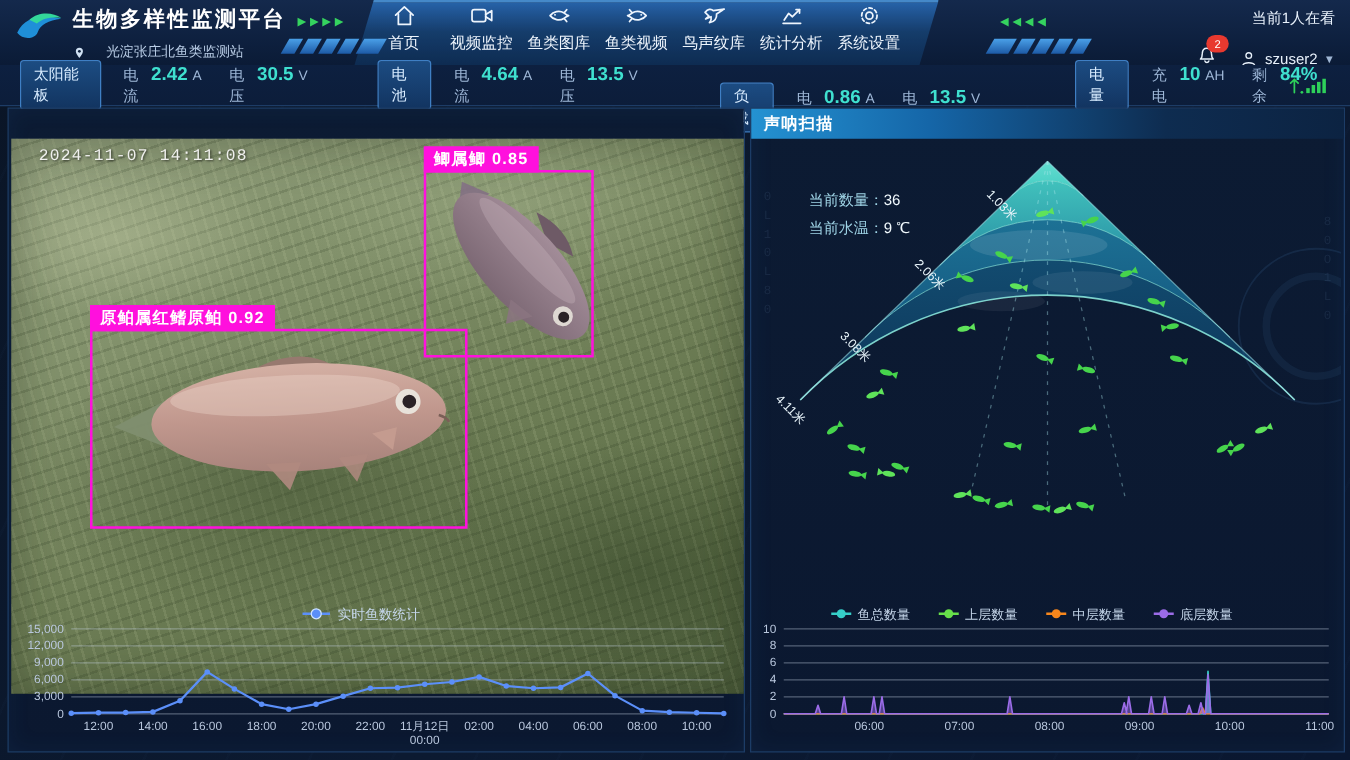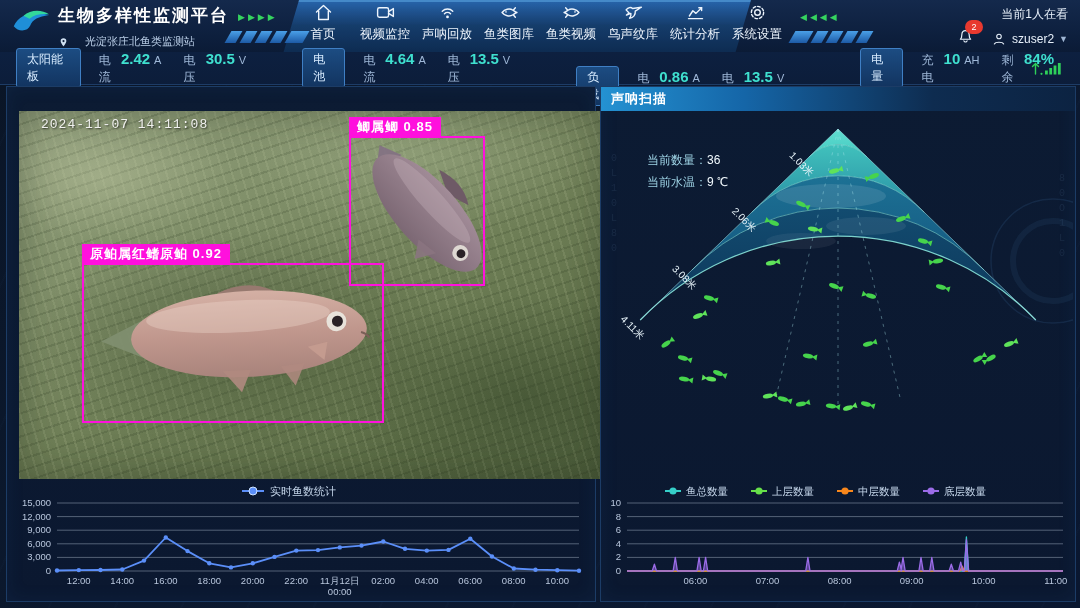--- a/index.html
+++ b/index.html
@@ -32,21 +32,21 @@
   .deco-segs.s1{left:228px;top:31px;}
   .deco-segs.s2{left:792px;top:31px;}
   .deco-segs i{display:block;width:11px;height:12px;transform:skewX(-30deg);
     background:linear-gradient(180deg,#4aa0e8,#1d5aa6);}
   .deco-segs i.big{width:18px;}
   .main-nav{position:absolute;left:292px;top:0;height:44px;display:flex;}
   .nav-item{width:62px;display:flex;flex-direction:column;align-items:center;justify-content:center;
     gap:3px;color:#eef5fd;font-size:12.5px;cursor:pointer;}
   .nav-item svg{width:21px;height:21px;}
   .nav-item.active{color:#4fa8e8;}
-  .header-right{position:absolute;right:12px;top:6px;display:flex;flex-direction:column;align-items:flex-end;gap:4px;}
+  .header-right{position:absolute;right:12px;top:6px;display:flex;flex-direction:column;align-items:flex-end;gap:12px;}
   .viewers{font-size:12px;color:#e8f1fb;}
   .hr-row{display:flex;align-items:center;gap:16px;}
   .bell-wrap{position:relative;cursor:pointer;}
   .badge{position:absolute;top:-7px;right:-8px;background:#e8392f;color:#fff;font-size:9px;
     min-width:14px;height:14px;border-radius:8px;display:flex;align-items:center;justify-content:center;padding:0 2px;}
   .user-wrap{display:flex;align-items:center;gap:5px;font-size:12px;color:#e8f1fb;cursor:pointer;}
   .chev{font-size:9px;color:#9fb6d4;}
   
   .stats-bar{position:absolute;left:0;top:52px;width:1080px;height:32px;
     background:linear-gradient(180deg,#0d2040 0%,#0c1d3a 100%);
@@ -62,21 +62,21 @@
   
   .panel{position:absolute;top:86px;height:514px;
     background:linear-gradient(180deg,#0c1b33 0%,#0b1830 100%);
     border:1px solid #1c3c66;box-shadow:inset 0 0 18px rgba(30,90,160,.12);}
   .panel.left{left:6px;width:588px;}
   .panel.right{left:600px;width:474px;}
   .panel-header{height:24px;display:flex;align-items:center;padding-left:10px;
     font-size:13px;font-weight:bold;color:#fff;letter-spacing:1px;
     background:linear-gradient(90deg,#2492d2 0%,#1566a8 30%,#0e2c50 70%,#0c2342 100%);}
   
-  .video{position:absolute;left:12px;top:24px;width:586px;height:368px;overflow:hidden;
+  .video{position:absolute;left:2px;top:24px;width:586px;height:444px;overflow:hidden;
     background:
       radial-gradient(190px 90px at 14% 18%, rgba(198,206,168,.38), transparent 70%),
       radial-gradient(240px 120px at 68% 12%, rgba(176,190,152,.32), transparent 70%),
       radial-gradient(280px 150px at 38% 62%, rgba(58,74,44,.45), transparent 75%),
       radial-gradient(250px 140px at 86% 78%, rgba(48,64,38,.42), transparent 75%),
       repeating-linear-gradient(74deg, rgba(205,214,172,.13) 0 2px, transparent 2px 9px),
       repeating-linear-gradient(-18deg, rgba(36,50,26,.16) 0 2px, transparent 2px 11px),
       linear-gradient(155deg,#93a07e 0%,#81906a 30%,#6e7e56 55%,#5c6d46 80%,#4f603d 100%);
     box-shadow:inset 0 0 40px rgba(20,30,15,.35);}
   .vts{position:absolute;left:22px;top:6px;font-family:"Liberation Mono",monospace;
@@ -133,28 +133,20 @@
           <path d="M6.5 10.5V20h11v-9.5"></path>
         </svg>
         <span>首页</span>
       </div>
       <div class="nav-item">
         <svg viewBox="0 0 24 24" fill="none" stroke="currentColor" stroke-width="1.6" stroke-linecap="round" stroke-linejoin="round">
           <rect x="3" y="6.5" width="12.5" height="11" rx="2"></rect>
           <path d="M15.5 11l5.5-3.5v9L15.5 13"></path>
         </svg>
         <span>视频监控</span>
-      </div>
-      <div class="nav-item">
-        <svg viewBox="0 0 24 24" fill="none" stroke="currentColor" stroke-width="1.6" stroke-linecap="round" stroke-linejoin="round">
-          <circle cx="12" cy="17" r="1.6" fill="currentColor" stroke="none"></circle>
-          <path d="M8.5 13.5a5 5 0 0 1 7 0"></path>
-          <path d="M6 10.5a8.5 8.5 0 0 1 12 0"></path>
-        </svg>
-        <span>声呐回放</span>
       </div>
       <div class="nav-item">
         <svg viewBox="0 0 24 24" fill="none" stroke="currentColor" stroke-width="1.6" stroke-linecap="round" stroke-linejoin="round">
           <path d="M3.5 12c3-3.8 8.5-5.2 12.5-2.6 1.5 1 2.6 2.1 4.5 2.6-1.9.5-3 1.6-4.5 2.6C12 17.2 6.5 15.8 3.5 12z"></path>
           <path d="M16.5 9.2l2.2-2.6M16.5 14.8l2.2 2.6"></path>
           <circle cx="8" cy="11.3" r=".9" fill="currentColor" stroke="none"></circle>
         </svg>
         <span>鱼类图库</span>
       </div>
       <div class="nav-item">

